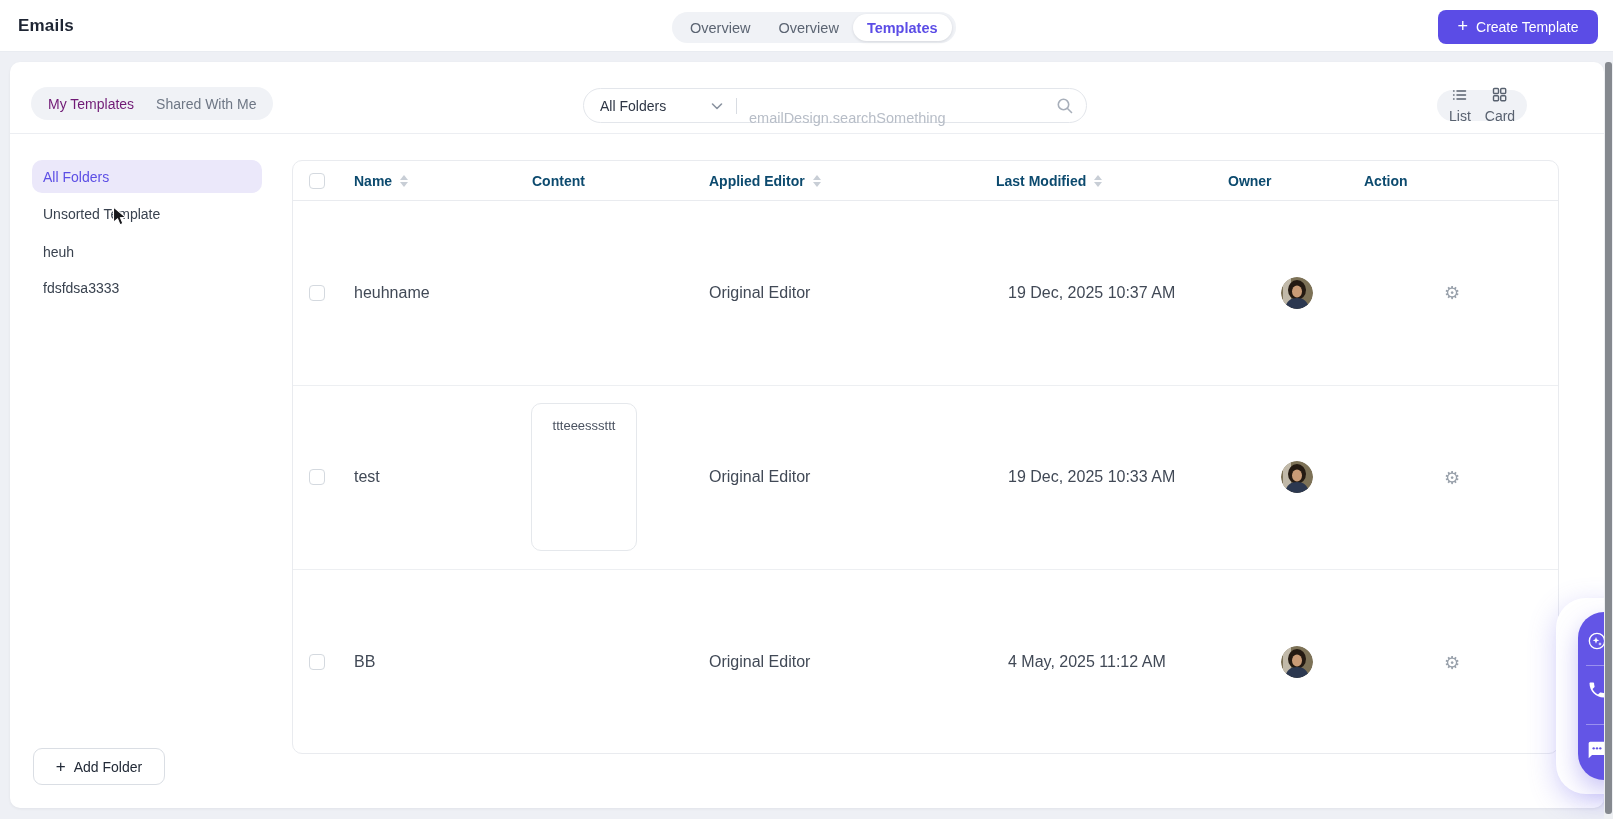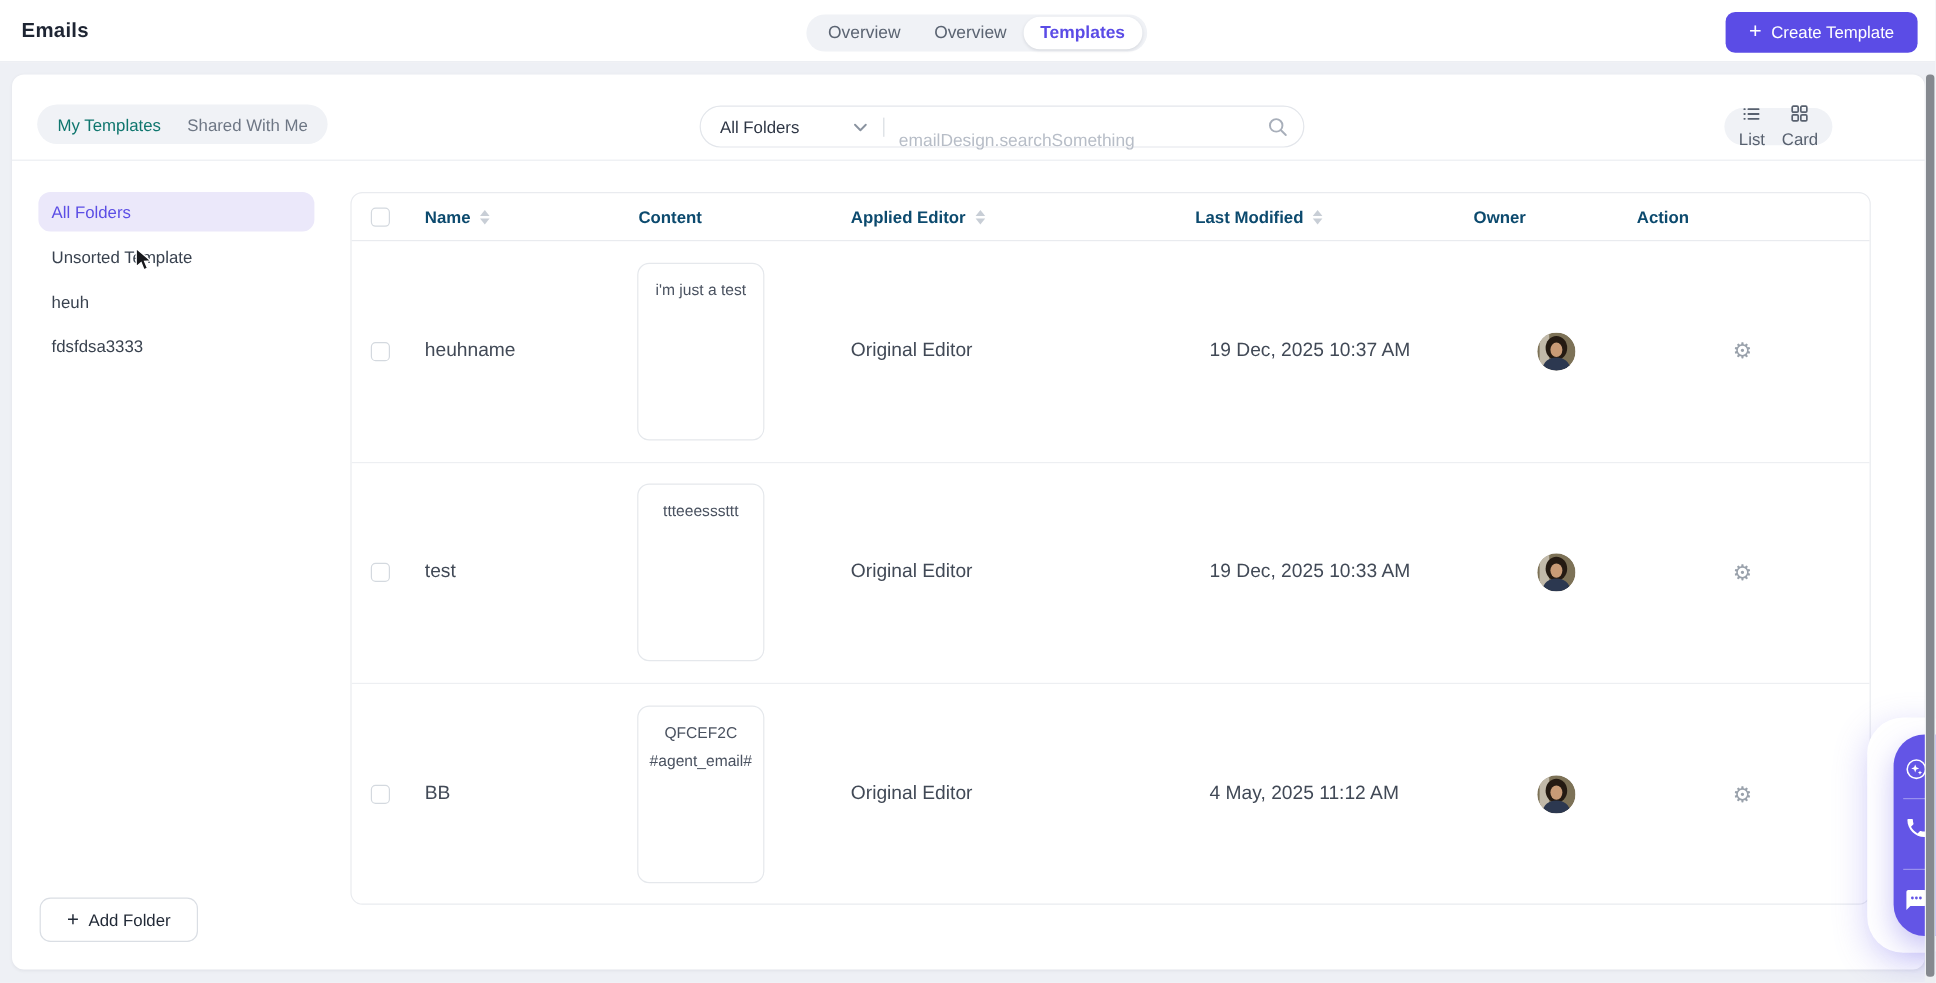--- a/index.html
+++ b/index.html
@@ -15,21 +15,21 @@
   .nav-tab.active { background:#fff; color:#5B4CE6; font-weight:700; box-shadow:0 1px 3px rgba(20,25,40,.12); }
   .create-btn { position:absolute; left:1438px; top:10px; width:160px; height:34px; background:#5B4CE6; color:#fff; border:none; border-radius:8px; font:inherit; font-size:14px; display:flex; align-items:center; justify-content:center; gap:8px; cursor:pointer; }
   .create-btn .plus { font-size:18px; font-weight:400; line-height:1; margin-top:-2px; }
 
   
   .card { position:absolute; left:10px; top:62px; width:1594px; height:746px; background:#fff; border-radius:10px; box-shadow:0 1px 3px rgba(16,24,40,.06); }
 
   
   .scope-pill { position:absolute; left:21px; top:25px; height:33px; background:#F0F2F6; border-radius:17px; display:flex; align-items:center; padding:0 6px; }
   .scope-tab { border:none; background:transparent; font:inherit; font-size:14px; padding:0 11px; cursor:pointer; color:#6E7785; }
-  .scope-tab.first { color:#0f766e; }
+  .scope-tab.first { color:#701a75; }
   .searchbar { position:absolute; left:573px; top:26px; width:504px; height:35px; border:1px solid #E3E6EB; border-radius:18px; background:#fff; display:flex; align-items:center; }
   .dd { display:flex; align-items:center; justify-content:space-between; width:152px; padding:0 12px 0 16px; cursor:pointer; }
   .dd-value { font-size:14px; color:#2E3645; }
   .vdiv { width:1px; height:16px; background:#D8DCE2; }
   .searchbar input { flex:1; border:none; outline:none; font:inherit; font-size:14.5px; color:#3A4150; padding:0 6px 0 12px; background:transparent;margin-top:24px; }
   .searchbar input::placeholder { color:#B7BDC7; }
   .search-ic { margin-right:12px; flex:0 0 auto; }
   .view-pill { position:absolute; left:1427px; top:28px; height:31px; background:#F0F2F6; border-radius:16px; display:flex; align-items:center; padding:0 12px; gap:14px; }
   .view-btn { border:none; background:transparent; font:inherit; font-size:14px; color:#58616F; display:flex; align-items:center; gap:6px; cursor:pointer; padding:0;flex-direction:column; }
   .toolbar-divider { position:absolute; left:0; top:71px; width:100%; height:1px; background:#ECEEF2; }
@@ -176,21 +176,20 @@
               <i class="dn"></i>
             </span>
           </span>
         <span class="th h-owner">Owner</span>
         <span class="th h-action">Action</span>
       </div>
 
       <div class="trow">
         <span class="cb"></span>
         <span class="cell c-name">heuhname</span>
-        <div class="cell c-content">i'm just a test</div>
         <span class="cell c-editor">Original Editor</span>
         <span class="cell c-modified">19 Dec, 2025 10:37 AM</span>
         <span class="cell c-avatar"><svg width="32" height="32" viewBox="0 0 32 32">
               <defs>
                 <clipPath id="av1">
                   <circle cx="16" cy="16" r="16"></circle>
                 </clipPath>
               </defs>
               <g clip-path="url(#av1)">
                 <rect width="32" height="32" fill="#7D7257"></rect>
@@ -222,21 +221,20 @@
                 <ellipse cx="16" cy="14.5" rx="5" ry="6" fill="#C99B76"></ellipse>
                 <path d="M4 32c1-8 6-11 12-11s11 3 12 11z" fill="#2C3850"></path>
               </g>
             </svg></span>
         <button class="c-gear cell">⚙</button>
       </div>
 
       <div class="trow">
         <span class="cb"></span>
         <span class="cell c-name">BB</span>
-        <div class="cell c-content">QFCEF2C #agent_email#</div>
         <span class="cell c-editor">Original Editor</span>
         <span class="cell c-modified">4 May, 2025 11:12 AM</span>
         <span class="cell c-avatar"><svg width="32" height="32" viewBox="0 0 32 32">
               <defs>
                 <clipPath id="av3">
                   <circle cx="16" cy="16" r="16"></circle>
                 </clipPath>
               </defs>
               <g clip-path="url(#av3)">
                 <rect width="32" height="32" fill="#7D7257"></rect>

